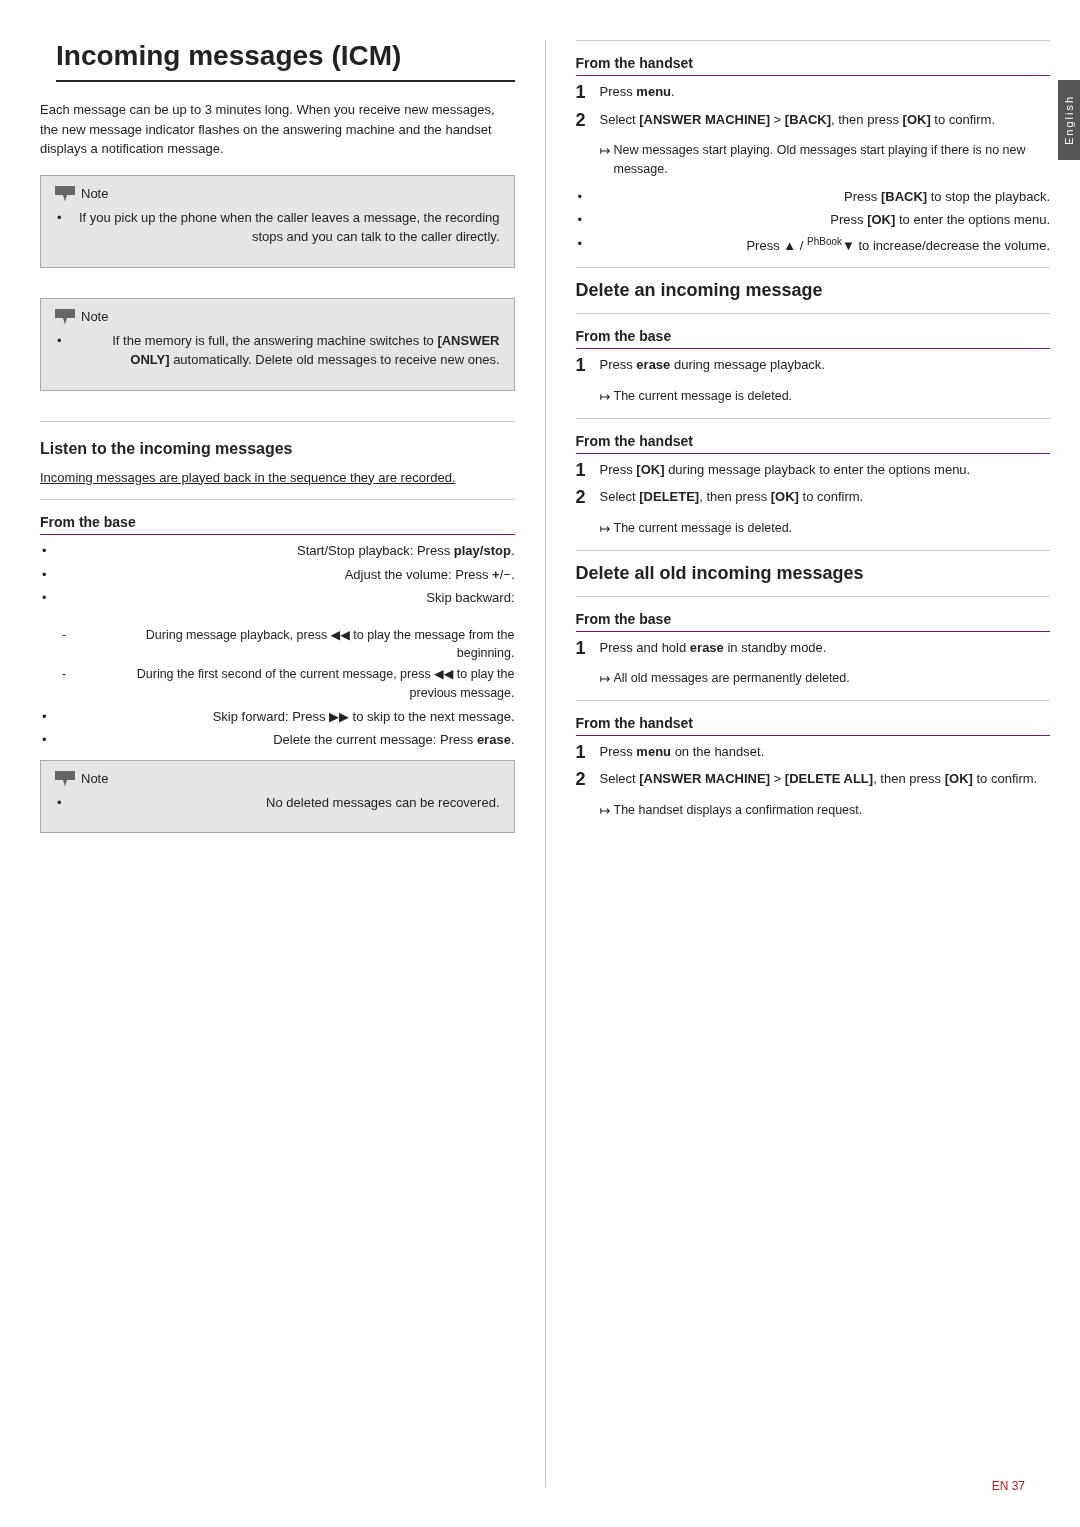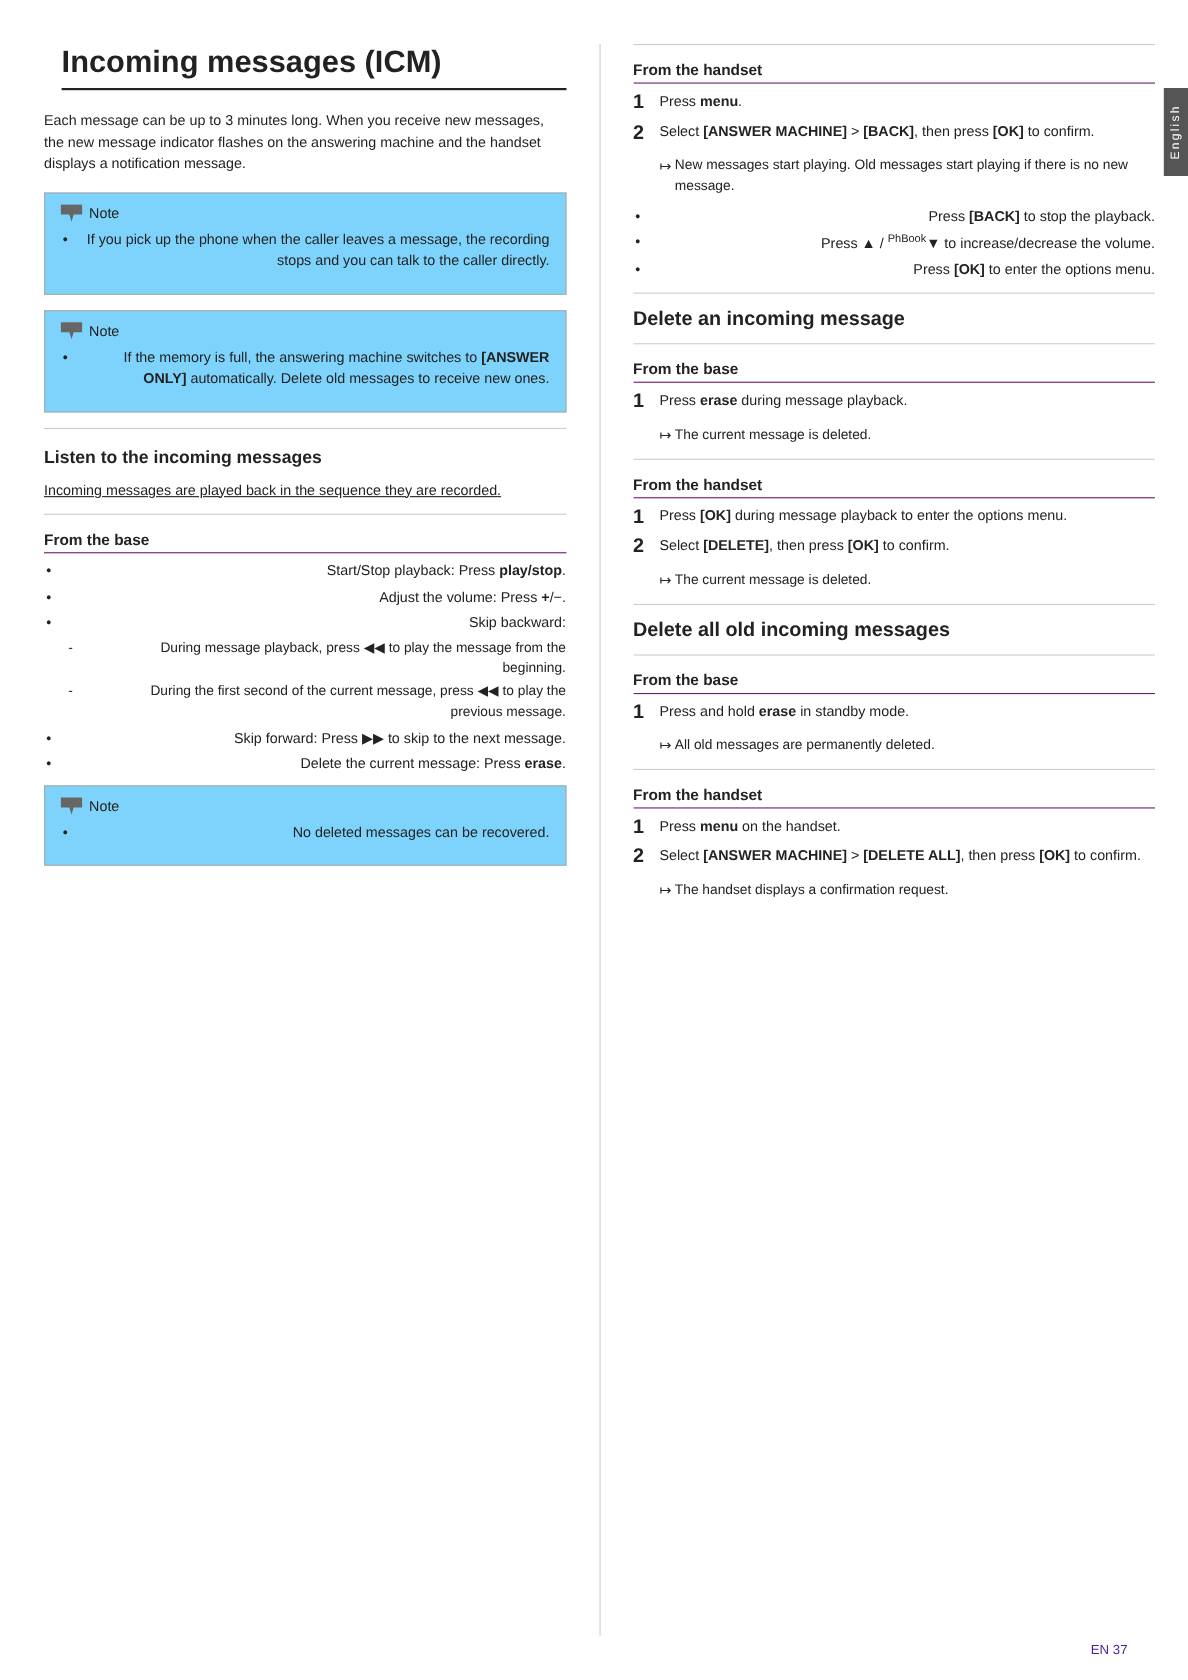--- a/index.html
+++ b/index.html
@@ -60,22 +60,22 @@
       margin-left: 16px;
     }
     .intro-text {
       font-size: 13px;
       line-height: 1.5;
       margin-bottom: 16px;
     }
     .note-box {
       border: 1px solid #aaa;
       padding: 10px 14px;
-      margin-bottom: 14px;
-      background: #7dd3fc;
+      margin-bottom: 30px;
+      background: #e5e5e5;
     }
     .note-header {
       display: flex;
       align-items: center;
       margin-bottom: 6px;
       font-size: 13px;
     }
     .note-icon {
       display: inline-block;
       width: 20px;
@@ -121,21 +121,21 @@
       line-height: 1.5;
     }
     .bullet-list li::before {
       content: "•";
       position: absolute;
       left: 2px;
     }
     .sub-bullet {
       list-style: none;
       padding-left: 16px;
-      margin-top: 4px;
+      margin-top: 18px;
     }
     .sub-bullet li {
       position: relative;
       margin-bottom: 2px;
       font-size: 12.5px;
       line-height: 1.5;
     }
     .sub-bullet li::before {
       content: "-";
       position: absolute;
@@ -174,24 +174,24 @@
       position: absolute;
       left: 0;
       font-size: 13px;
     }
     kbd, .bold-word {
       font-weight: bold;
       font-family: inherit;
     }
     .page-footer {
       position: absolute;
-      bottom: 20px;
+      bottom: 34px;
       right: 55px;
       font-size: 12px;
-      color: #4c1d95;
+      color: #b91c1c;
     }
     .right-top-divider {
       border: none;
       border-top: 1px solid #ccc;
       margin-bottom: 10px;
     }
     .section-title-large {
       font-size: 18px;
       font-weight: bold;
       margin-bottom: 8px;
@@ -287,22 +287,22 @@
           <span class="num">2</span>
           <div class="num-content">
             Select <span class="bold-word">[ANSWER MACHINE]</span> &gt; <span class="bold-word">[BACK]</span>, then press <span class="bold-word">[OK]</span> to confirm.
             <div class="arrow-indent">New messages start playing. Old messages start playing if there is no new message.</div>
           </div>
         </li>
       </ol>
 
       <ul class="bullet-list">
         <li>Press <span class="bold-word">[BACK]</span> to stop the playback.</li>
+        <li>Press <span class="bold-word">[OK]</span> to enter the options menu.</li>
         <li>Press ▲ / <span style="font-size:10px;vertical-align:super;">PhBook</span>▼ to increase/decrease the volume.</li>
-        <li>Press <span class="bold-word">[OK]</span> to enter the options menu.</li>
       </ul>
 
       <hr class="divider">
 
       <div class="section-title-large">Delete an incoming message</div>
 
       <hr class="divider">
 
       <div class="sub-heading">From the base</div>
 

